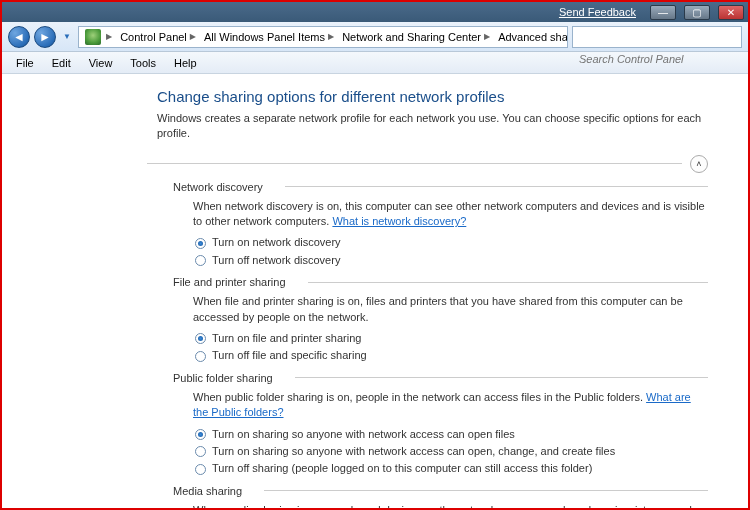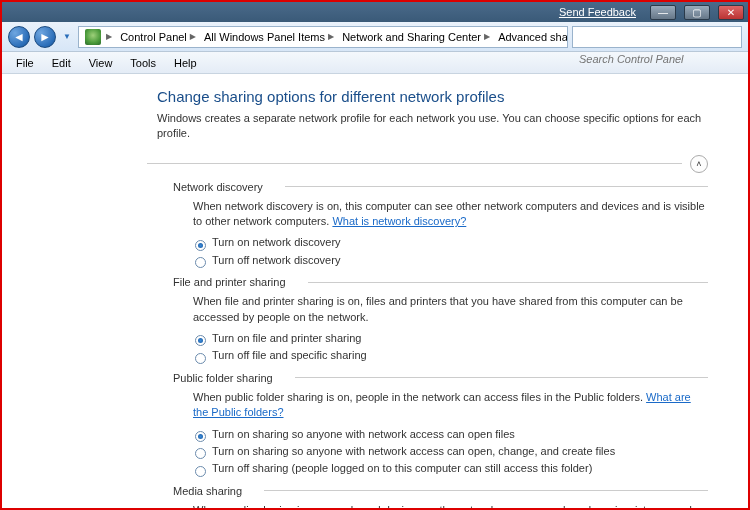--- a/index.html
+++ b/index.html
@@ -137,21 +137,21 @@
     font-size:9px;color:#333;cursor:pointer;background:#fdfdfd;
   }
   .section { margin: 6px 0 6px 18px; }
   .section-head { display:flex;align-items:center;gap:22px;margin:8px 0 6px -2px;}
   .section-head .label { color:#333; }
   .section-head .line { flex:1;height:1px;background:#ccc;}
   .section-body { margin-left: 18px; color:#333; line-height:1.4;}
   .section-body .desc { margin-bottom:6px;}
   .section-body a { color:#1a6ac8; text-decoration:underline; cursor:pointer;}
   .radios { margin:4px 0 2px 2px;}
-  .radiorow { display:flex;align-items:flex-end;gap:6px;margin:2px 0;}
+  .radiorow { display:flex;align-items:center;gap:6px;margin:2px 0;}
   .radio {
     width:11px;height:11px;border:1px solid #6a8aac;border-radius:50%;
     display:inline-flex;align-items:center;justify-content:center;
     background:#fff;cursor:pointer;flex-shrink:0;
   }
   .radio.checked::after{
     content:"";width:5px;height:5px;border-radius:50%;
     background: radial-gradient(circle,#3a8ada,#1a5aa0);
   }
   

